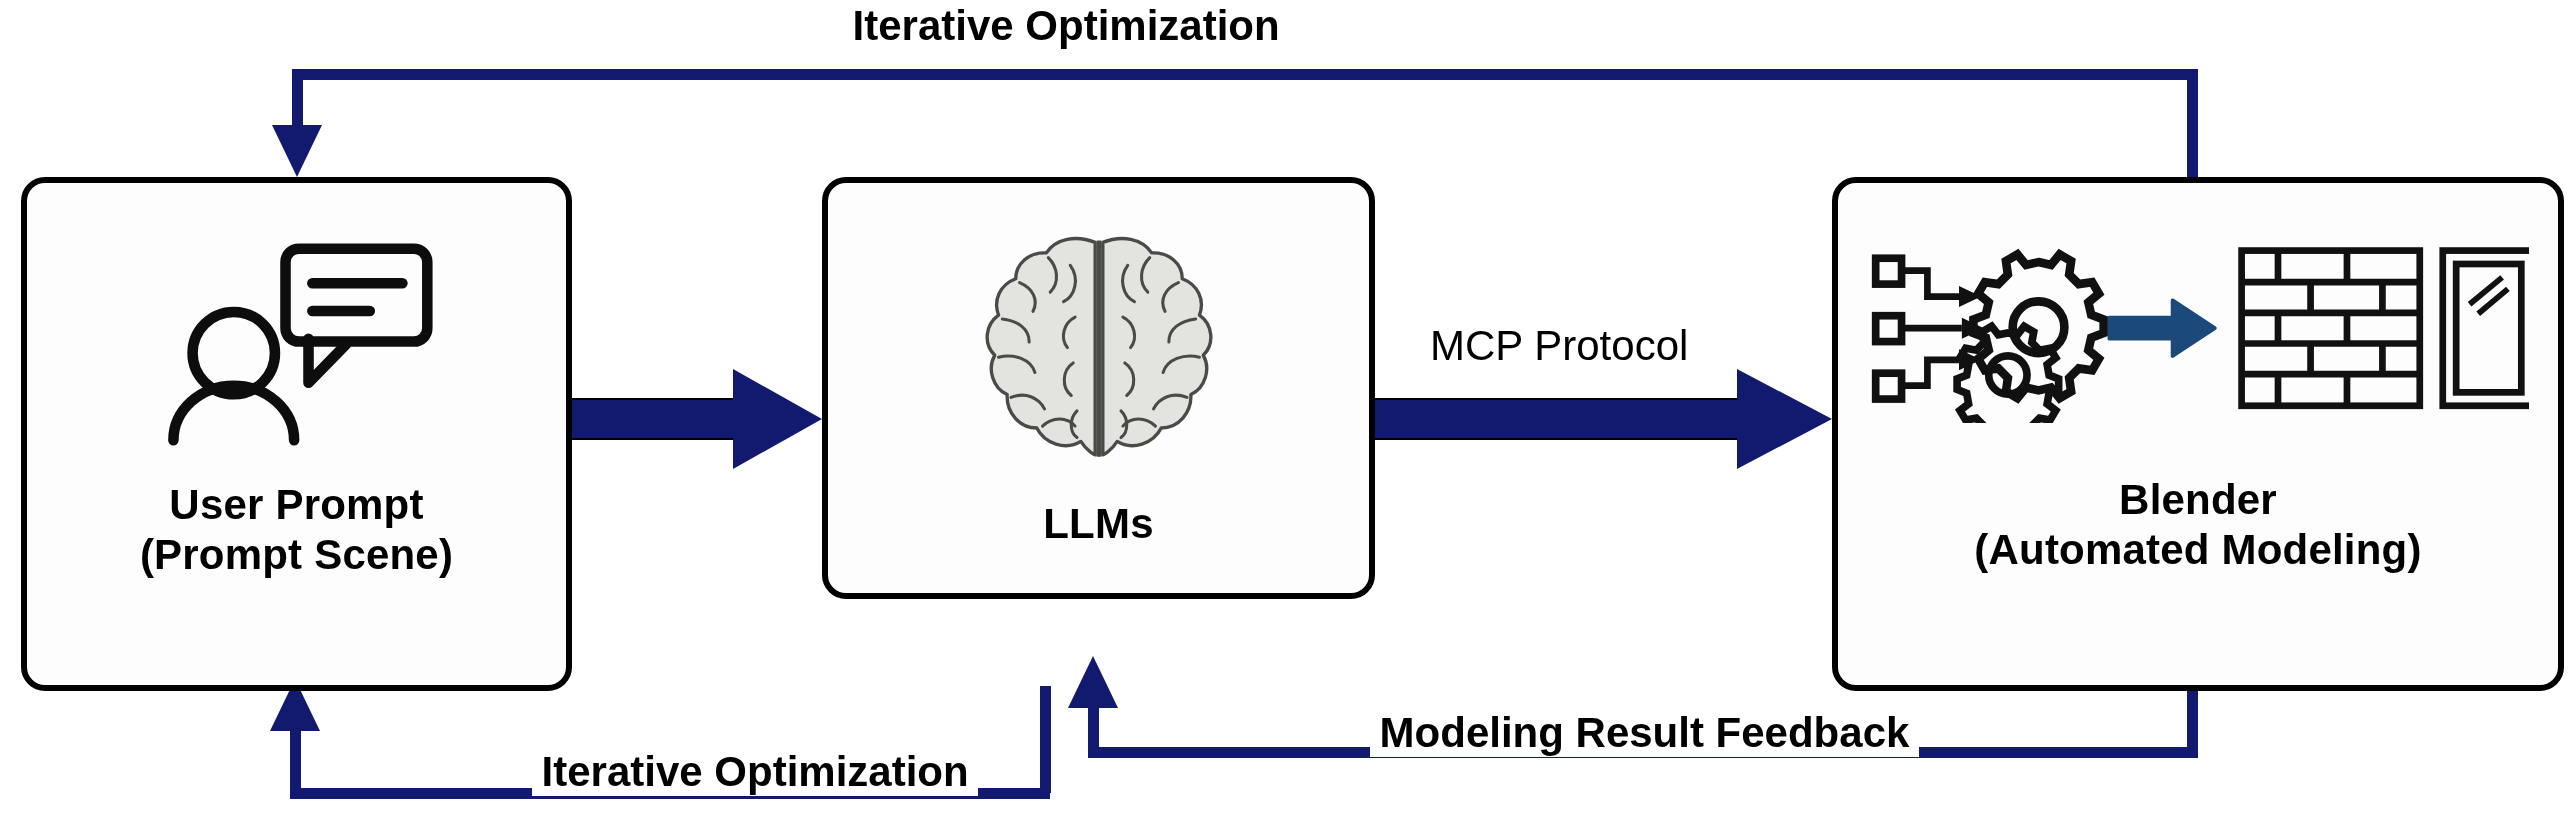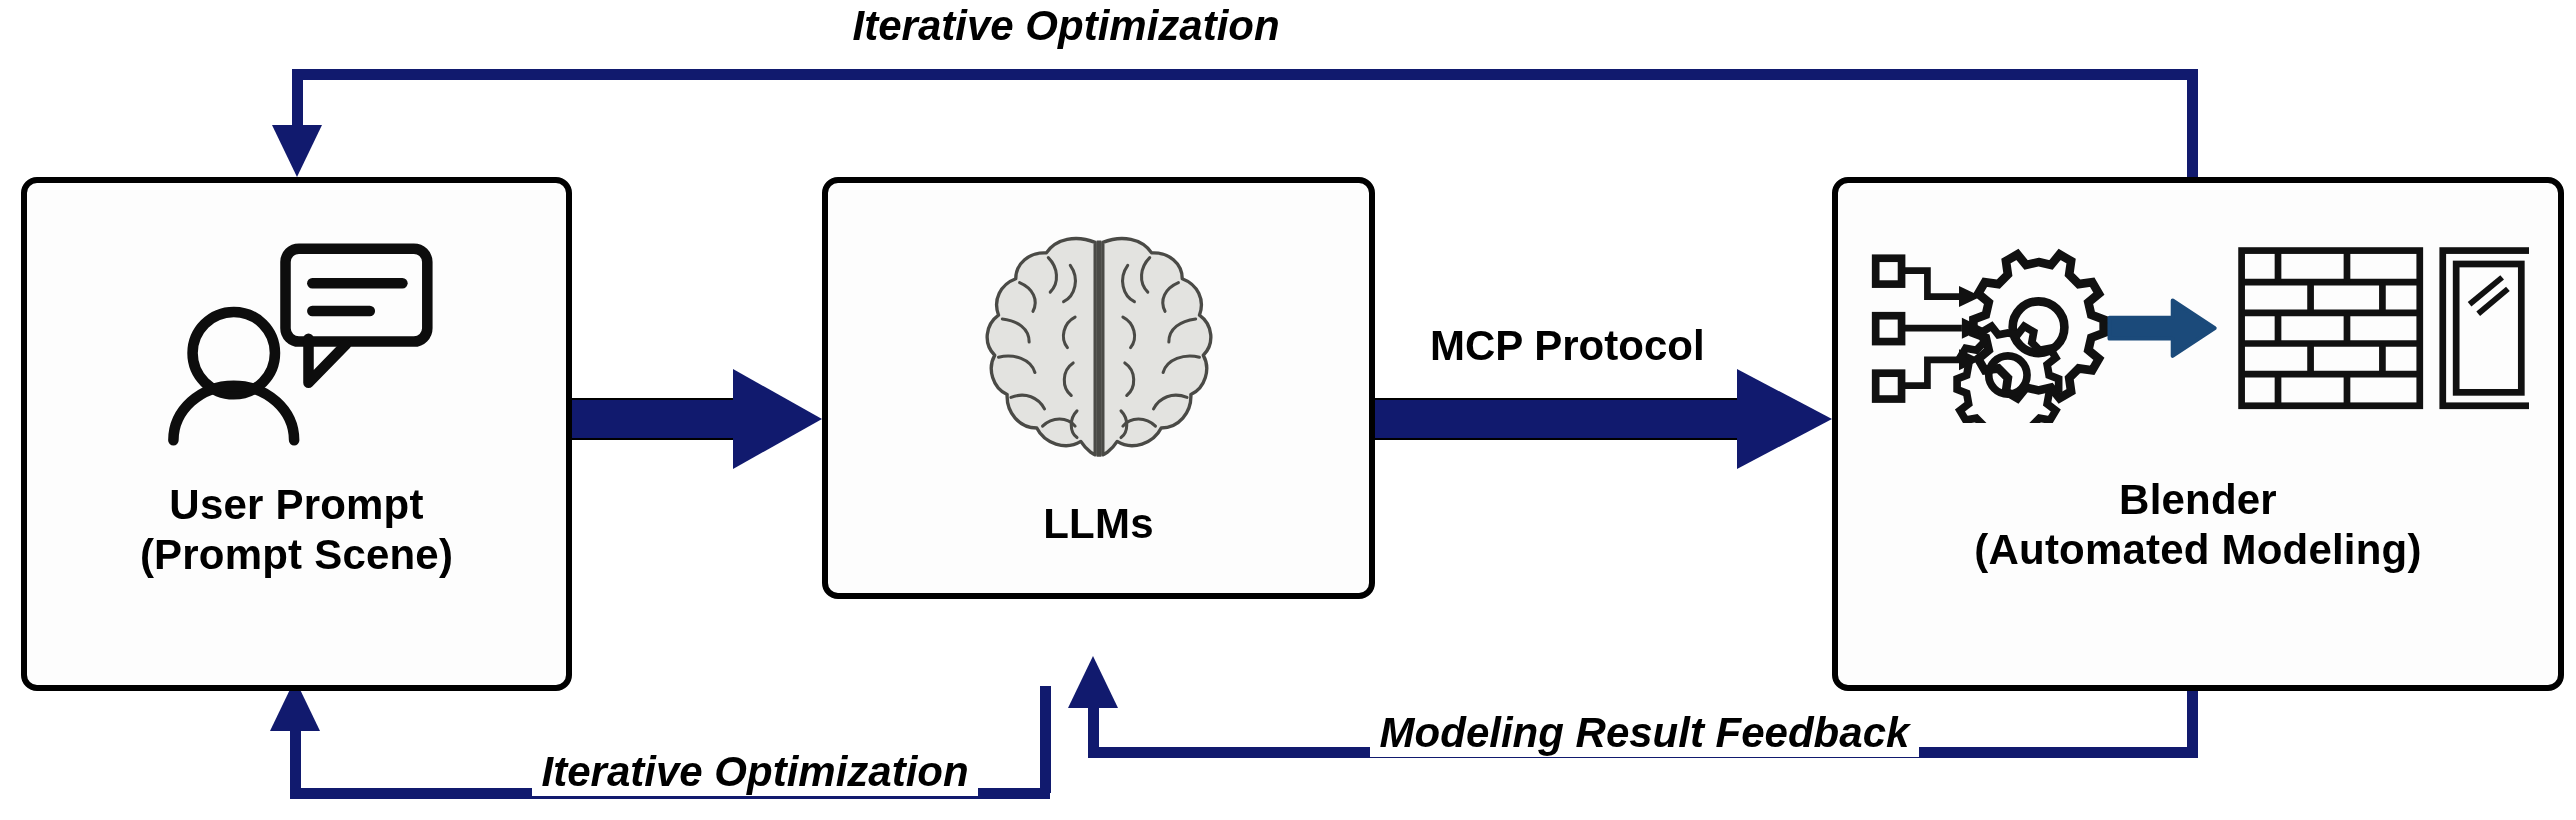--- a/index.html
+++ b/index.html
@@ -3,21 +3,21 @@
 <meta charset="utf-8">
 <style>
   html,body{margin:0;padding:0;background:#ffffff;}
   body{font-family:"Liberation Sans", sans-serif;}
   #stage{position:relative;width:2576px;height:820px;background:#fff;overflow:hidden;}
 
   .node{
     position:absolute;
     background:#fdfdfd;
     border:6.7px solid #000000;
-    border-radius:16px;
+    border-radius:24px;
     box-sizing:border-box;
   }
   .node-label{
     position:absolute;
     left:0;right:0;
     text-align:center;
     font-weight:bold;
     color:#000;
     letter-spacing:0.2px;
     line-height:1.18;
@@ -51,40 +51,40 @@
     width:0;height:0;border-top:50px solid transparent;border-bottom:50px solid transparent;
   }
   #arrow-user-llm{left:572px;top:369px;width:250px;height:100px;}
   #arrow-user-llm .shaft{width:173px;}
   #arrow-user-llm .head{left:161px;border-left:89px solid #111a6e;}
   #arrow-llm-blender{left:1375px;top:369px;width:457px;height:100px;}
   #arrow-llm-blender .shaft{width:374px;}
   #arrow-llm-blender .head{left:362px;border-left:95px solid #111a6e;}
 
   .flow-label{
-    position:absolute;font-weight:bold;color:#000;white-space:nowrap;text-align:center;
+    position:absolute;font-weight:normal;color:#000;white-space:nowrap;text-align:center;
   }
   #label-mcp{left:1430px;top:322px;font-size:42px;}
 
   
   .route{position:absolute;background:#111a6e;}
   .route.h{height:10.5px;}
   .route.v{width:10.5px;}
 
   .route-arrow{position:absolute;width:0;height:0;}
   .route-arrow.down{
     border-left:25px solid transparent;border-right:25px solid transparent;
     border-top:52px solid #111a6e;
   }
   .route-arrow.up{
     border-left:25px solid transparent;border-right:25px solid transparent;
     border-bottom:52px solid #111a6e;
   }
 
-  .route-label{position:absolute;font-weight:bold;color:#000;white-space:nowrap;background:#fff;padding:0 9.6px;font-style:italic;}
+  .route-label{position:absolute;font-weight:bold;color:#000;white-space:nowrap;background:#fff;padding:0 9.6px;}
   #label-iter-top{left:843px;top:1.9px;font-size:42px;}
   #label-iter-bottom{left:532px;top:748px;font-size:42px;}
   #label-feedback{left:1370px;top:709px;font-size:42px;}
 
   svg{display:block;}
 </style>
 </head>
 <body>
 
 <div id="stage">

